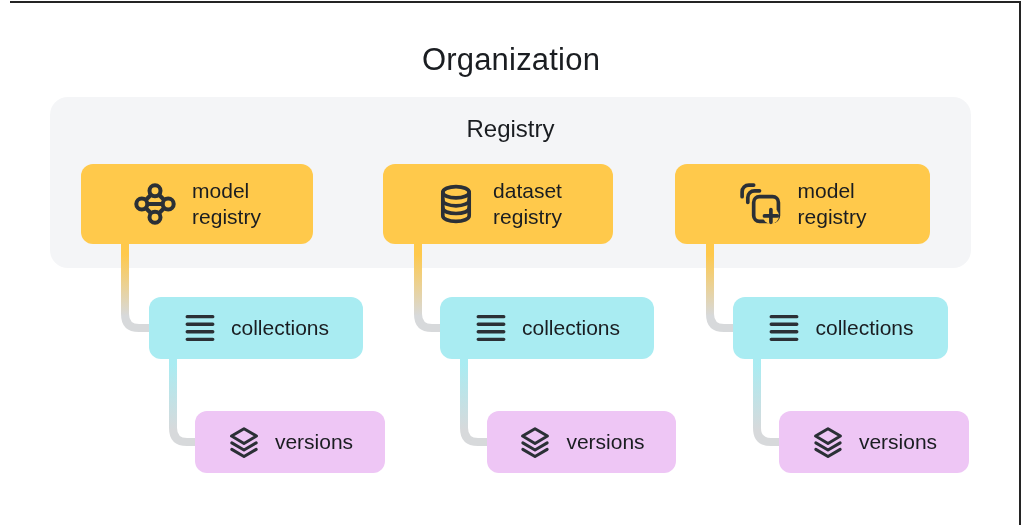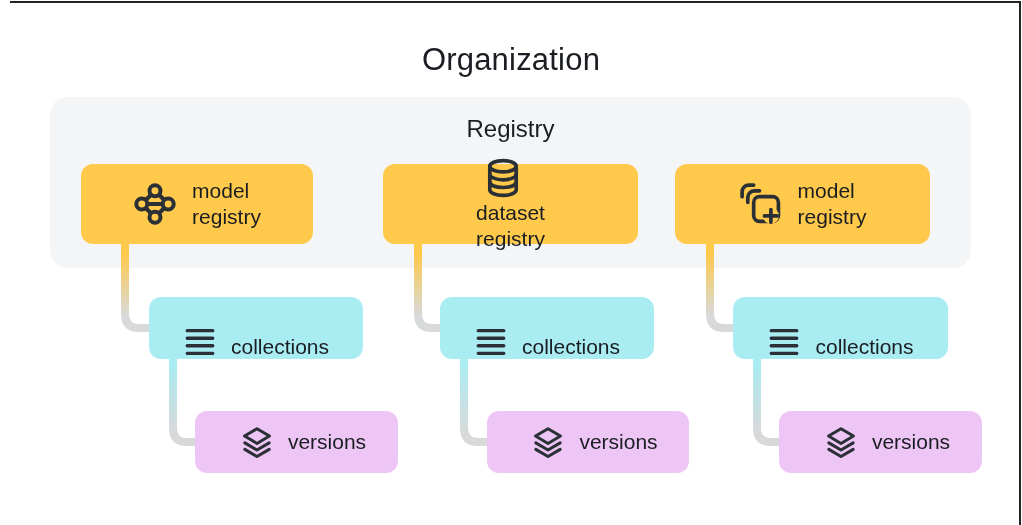--- a/index.html
+++ b/index.html
@@ -25,22 +25,22 @@
   .panel-label{
     position:absolute; left:0; right:0; top:18px; text-align:center;
     font-size:24px; font-weight:400;
   }
   .connectors{position:absolute; left:0; top:0; width:1022px; height:525px;}
   .node{
     position:absolute; display:flex; align-items:center; justify-content:center;
     border-radius:12px;
   }
   .reg{background:var(--yellow); top:164px; height:80px;}
-  .col{background:var(--teal); top:297px; height:62px;align-items:flex-end;}
-  .ver{background:var(--purple); top:411px; height:62px;padding-left:13px;}
+  .col{background:var(--teal); top:297px; height:62px;}
+  .ver{background:var(--purple); top:411px; height:62px;}
   .reg .ic{width:44px; height:44px; margin-right:15px; flex:0 0 auto;}
   .col .ic,.ver .ic{width:34px; height:34px; margin-right:14px; flex:0 0 auto;}
   .reg-label{display:flex; flex-direction:column; font-size:21px; line-height:26px;}
   .node-label{font-size:21px;}
   svg{display:block;}
 </style>
 </head>
 <body>
 
 <div class="canvas">
@@ -84,21 +84,21 @@
         <circle cx="19.2" cy="12" r="3" fill="var(--yellow)"></circle>
         <circle cx="12" cy="19.2" r="3" fill="var(--yellow)"></circle>
       </svg>
     </span>
     <span class="reg-label">
       <span>model</span>
       <span>registry</span>
     </span>
   </div>
 
-  <div class="node reg" style="left:383px; width:255px;flex-direction:column;">
+  <div class="node reg" style="left:383px; width:230px;">
     <span class="ic">
       <svg viewBox="0 0 24 24" width="44" height="44" stroke="var(--icon)" stroke-width="2" fill="none" stroke-linecap="round" stroke-linejoin="round">
         <ellipse cx="12" cy="5.6" rx="7.2" ry="3.1"></ellipse>
         <path d="M4.8 5.6 V18.4 C4.8 20.1 8 21.5 12 21.5 C16 21.5 19.2 20.1 19.2 18.4 V5.6"></path>
         <path d="M4.8 9.9 C4.8 11.6 8 13 12 13 C16 13 19.2 11.6 19.2 9.9"></path>
         <path d="M4.8 14.2 C4.8 15.9 8 17.2 12 17.2 C16 17.2 19.2 15.9 19.2 14.2"></path>
       </svg>
     </span>
     <span class="reg-label">
       <span>dataset</span>

